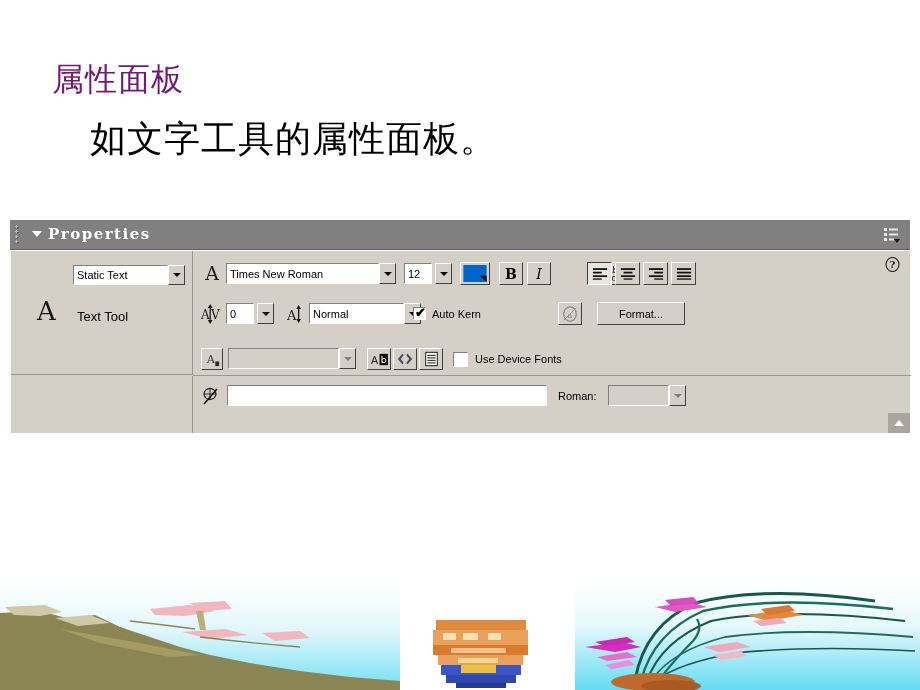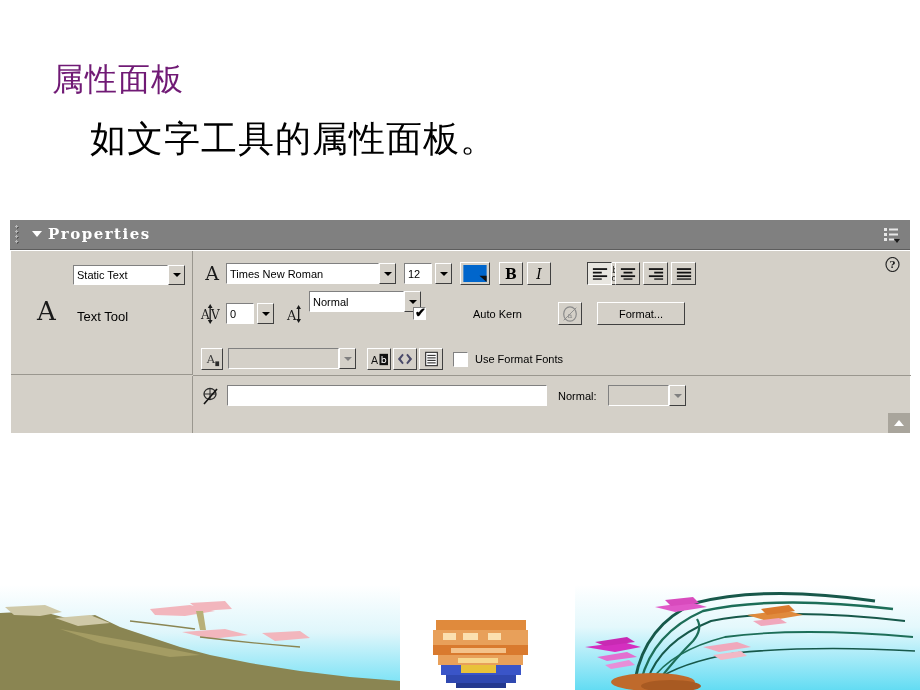--- a/index.html
+++ b/index.html
@@ -317,31 +317,31 @@
           <i></i>
         </div>
     </div>
 
     <svg class="icon-lbl" style="left:275px;top:52px;width:20px;height:22px;" viewBox="0 0 20 22">
       <text x="1" y="17" font-family="DejaVu Serif, serif" font-size="13" fill="#1a1a1a">A</text>
       <rect x="12" y="5" width="1.3" height="12" fill="#1a1a1a"></rect>
       <polygon points="12.6,2 10.3,6 15,6" fill="#1a1a1a"></polygon>
       <polygon points="12.6,20 10.3,16 15,16" fill="#1a1a1a"></polygon>
     </svg>
-    <div class="combo" style="left:298px;top:40px;width:112px;height:21px;">
+    <div class="combo" style="left:298px;top:52px;width:112px;height:21px;">
       <div class="w-field txt">Normal</div>
       <div class="arrowbtn">
           <i></i>
         </div>
     </div>
 
     <div class="checkbox" style="left:402px;top:56px;">
       <span class="tick">✔</span>
     </div>
-    <div class="icon-lbl" style="left:421px;top:57px;margin-left:41px;">Auto Kern</div>
+    <div class="icon-lbl" style="left:421px;top:57px;">Auto Kern</div>
 
     <div class="btn3d" style="left:547px;top:51px;width:24px;height:23px;">
       <svg viewBox="0 0 20 20" style="width:18px;height:18px;">
         <ellipse cx="10" cy="10" rx="7" ry="8" fill="none" stroke="#8a8a8a" stroke-width="1.3"></ellipse>
         <text x="10" y="14" font-family="DejaVu Serif, serif" font-size="9" fill="#8a8a8a" text-anchor="middle">a</text>
         <line x1="3" y1="17" x2="17" y2="3" stroke="#8a8a8a" stroke-width="1"></line>
       </svg>
     </div>
     <div class="btn3d" style="left:586px;top:51px;width:88px;height:23px;text-align:right;">Format...</div>
 
@@ -375,31 +375,31 @@
       <svg viewBox="0 0 18 18" style="width:15px;height:16px;">
         <rect x="2" y="1" width="14" height="16" fill="#fff" stroke="#2a2a2a" stroke-width="1.3"></rect>
         <rect x="4" y="4" width="10" height="1.3" fill="#2a2a2a"></rect>
           <rect x="4" y="7" width="10" height="1.3" fill="#2a2a2a"></rect>
         <rect x="4" y="10" width="10" height="1.3" fill="#2a2a2a"></rect>
           <rect x="4" y="13" width="10" height="1.3" fill="#2a2a2a"></rect>
       </svg>
     </div>
 
     <div class="checkbox" style="left:442px;top:101px;width:15px;height:15px;"></div>
-    <div class="icon-lbl" style="left:464px;top:102px;">Use Format Fonts</div>
+    <div class="icon-lbl" style="left:464px;top:102px;">Use Device Fonts</div>
 
     <svg class="icon-lbl" style="left:190px;top:135px;width:20px;height:20px;" viewBox="0 0 20 20">
       <ellipse cx="9" cy="8" rx="6" ry="5.5" fill="none" stroke="#2a2a2a" stroke-width="1.3"></ellipse>
       <line x1="3" y1="8" x2="15" y2="8" stroke="#2a2a2a" stroke-width="1"></line>
       <line x1="9" y1="2.5" x2="9" y2="13.5" stroke="#2a2a2a" stroke-width="1"></line>
       <line x1="3" y1="18" x2="16" y2="3" stroke="#111" stroke-width="1.6"></line>
     </svg>
     <div class="w-field" style="position:absolute;left:216px;top:134px;width:320px;height:21px;"></div>
 
-    <div class="icon-lbl" style="left:547px;top:139px;">Normal:</div>
+    <div class="icon-lbl" style="left:547px;top:139px;">Roman:</div>
     <div class="combo disabled" style="left:597px;top:134px;width:78px;height:21px;">
       <div class="w-field txt disabled"></div>
       <div class="arrowbtn">
           <i></i>
         </div>
     </div>
 
     <div id="expand-corner">
         <i></i>
       </div>

